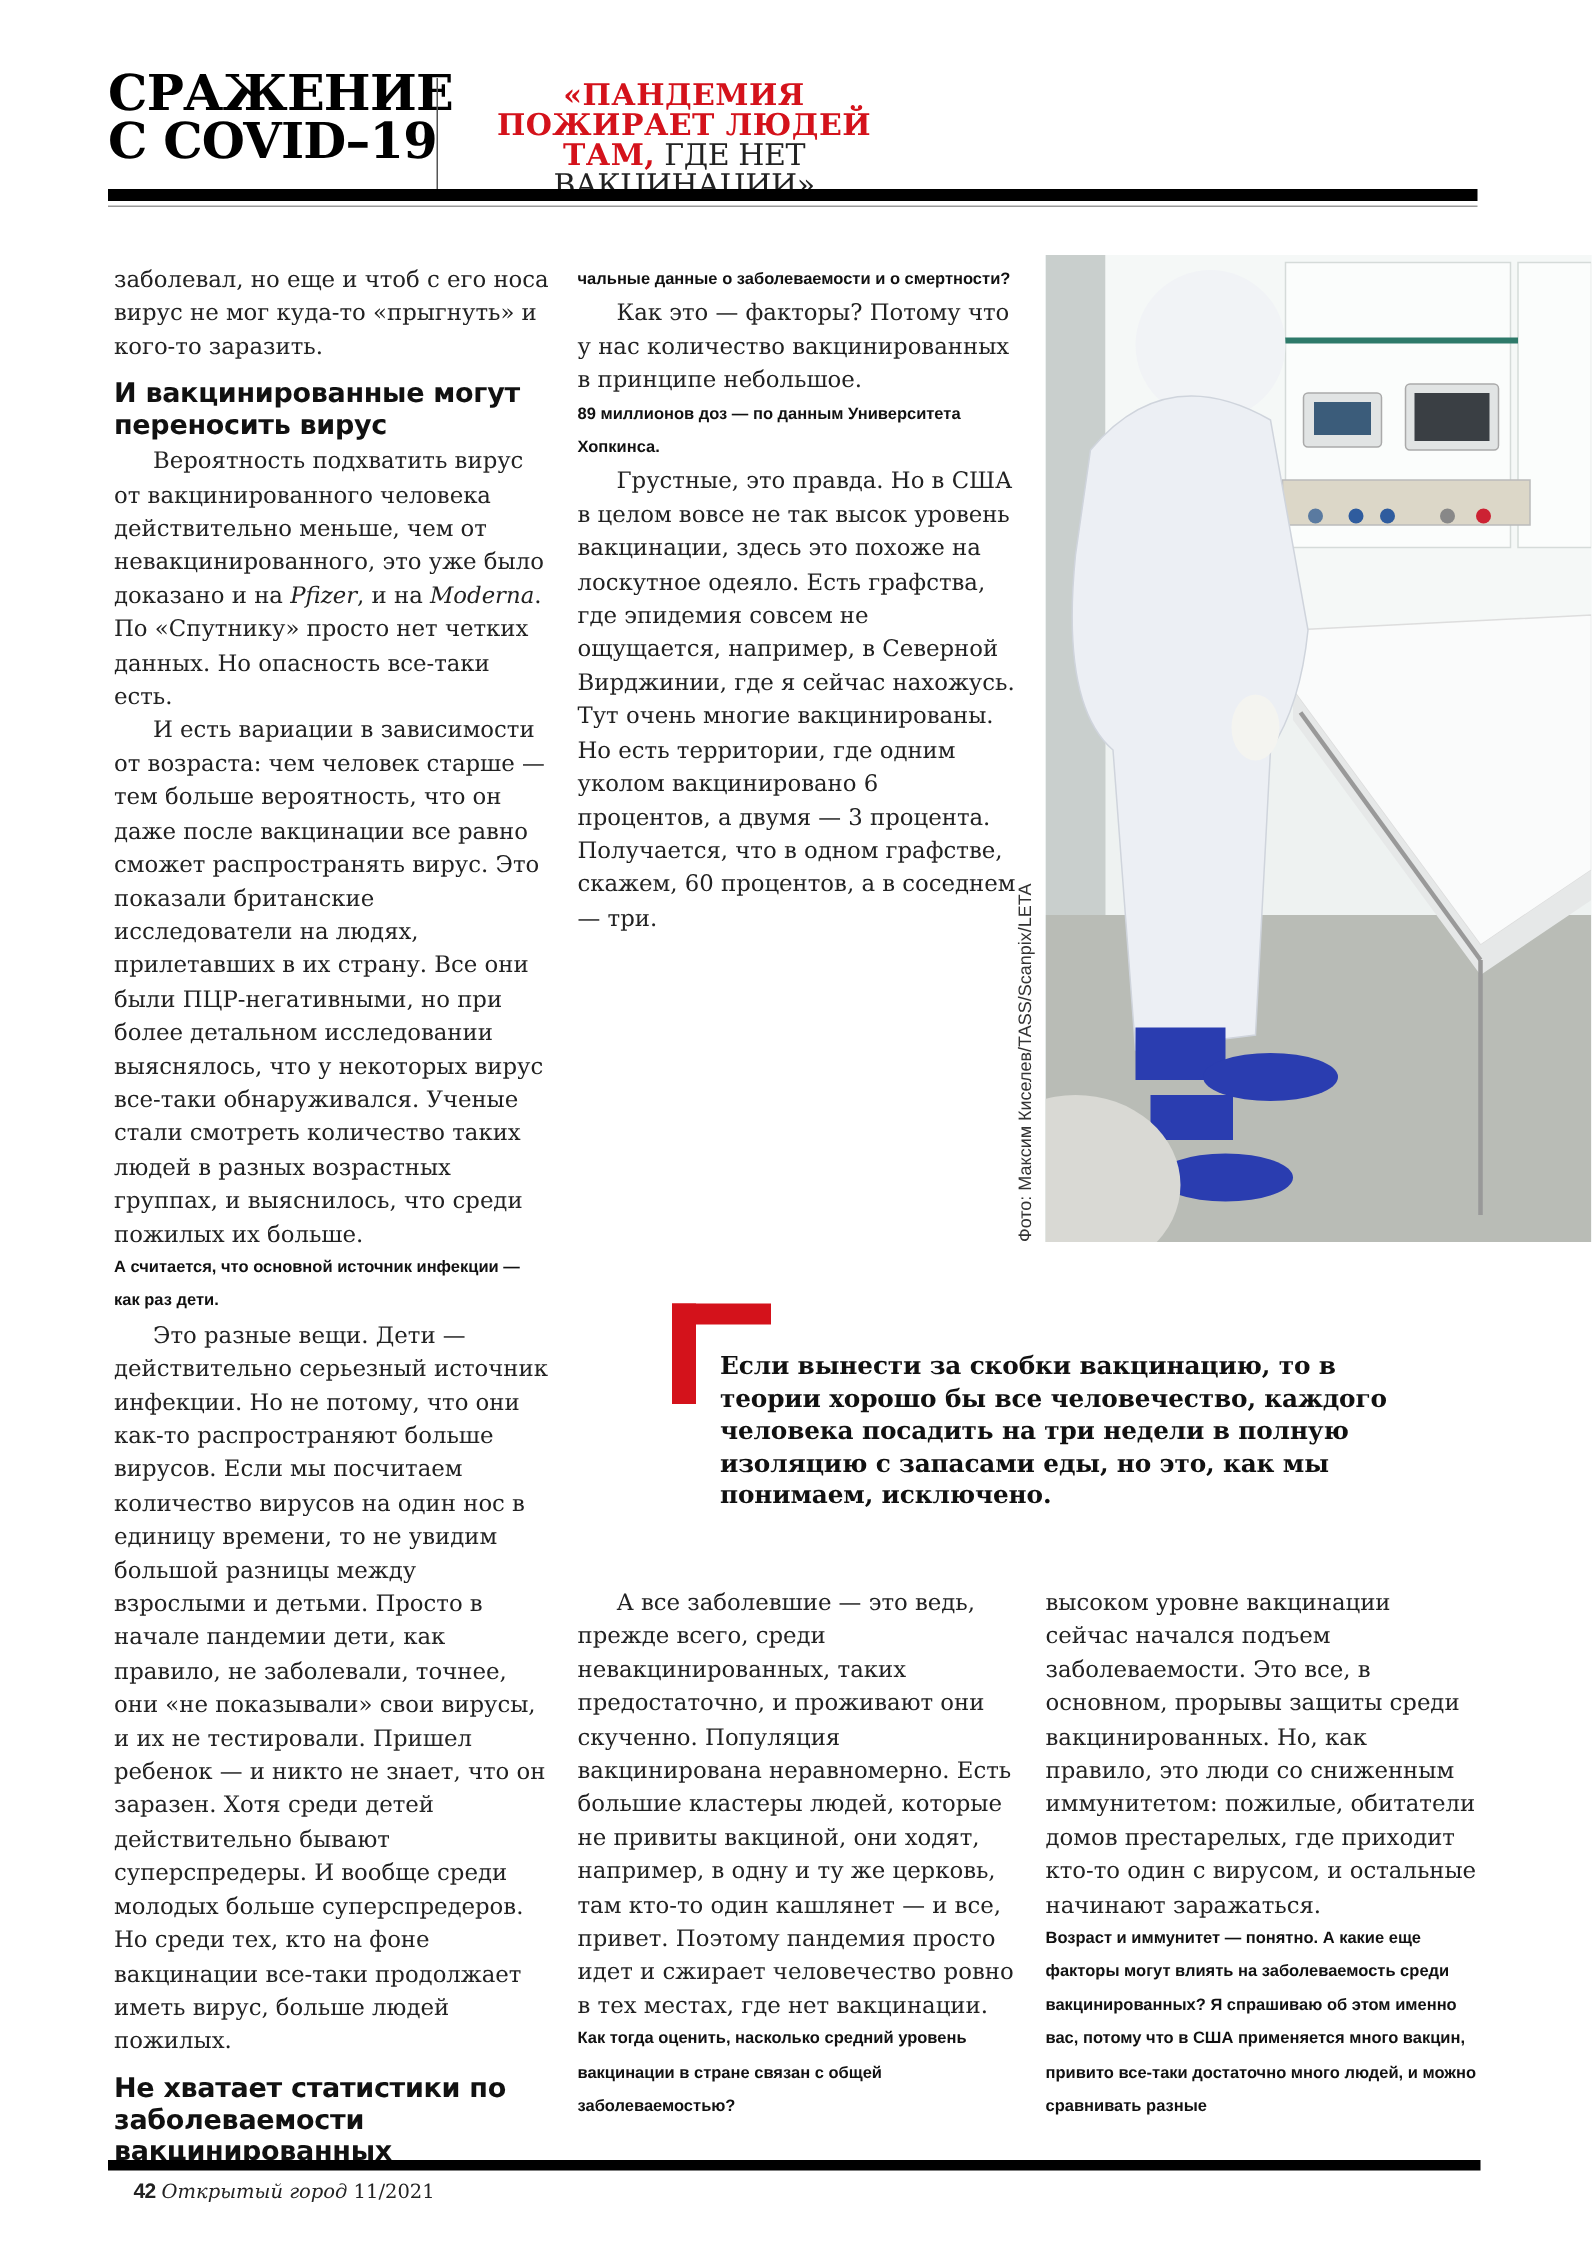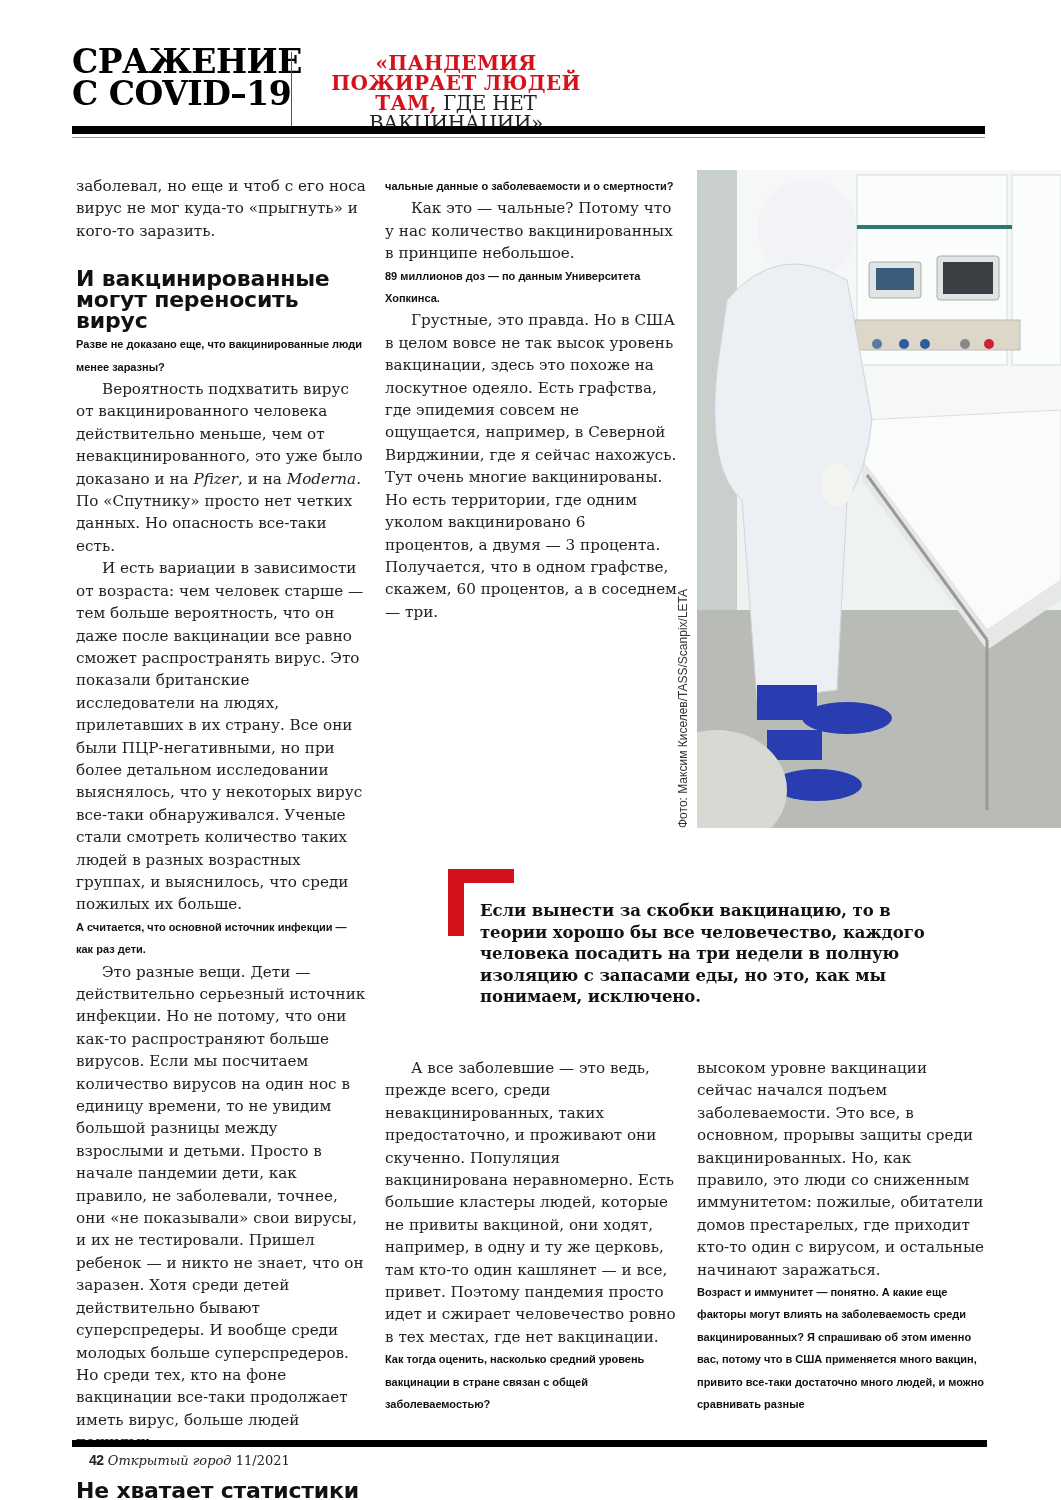--- a/index.html
+++ b/index.html
@@ -13,21 +13,21 @@
   .headline .normal { font-weight: normal; letter-spacing: -0.3px; }
 
   .hrule-top { position: absolute; left: 72px; top: 126px; width: 913px; height: 8px; background: #000; }
   .hrule-top-thin { position: absolute; left: 72px; top: 137px; width: 913px; height: 1px; background: #999; }
 
   .col { position: absolute; font-family: "DejaVu Serif", serif; font-size: 15.2px; line-height: 22.4px; color: #222; }
   .col p { margin: 0; text-align: left; }
   .col p.body { text-indent: 26px; }
   .col p.noindent { text-indent: 0; }
   .col p.q { font-family: "Liberation Sans", sans-serif; font-weight: bold; font-size: 11px; line-height: 22.4px; color: #111; }
-  .col h3 { margin: 26px 0 2px 0; font-family: "DejaVu Sans", sans-serif; font-weight: bold; font-size: 22px; line-height: 21px; color: #111; letter-spacing: -0.2px; }
+  .col h3 { margin: 10px 0 2px 0; font-family: "DejaVu Sans", sans-serif; font-weight: bold; font-size: 18px; line-height: 21px; color: #111; letter-spacing: -0.2px; }
   .col em { font-style: italic; }
 
   .col1 { left: 76px; top: 175px; width: 290px; }
   .col2 { left: 385px; top: 175px; width: 293px; }
   .col3a { left: 385px; top: 1057px; width: 298px; }
   .col3b { left: 697px; top: 1057px; width: 290px; }
 
   .photo { position: absolute; left: 697px; top: 170px; width: 364px; height: 658px; overflow: hidden; background: #e8ecec; }
   .photo svg { display: block; }
   .credit { position: absolute; left: 676px; top: 828px; transform-origin: 0 0; transform: rotate(-90deg); font-family: "Liberation Sans", sans-serif; font-size: 12px; color: #333; white-space: nowrap; }
@@ -49,32 +49,31 @@
   <div>С COVID–19</div>
 </div>
 <div class="vdivider"></div>
 <div class="headline"><span class="red">«</span><span class="red">ПАНДЕМИЯ ПОЖИРАЕТ ЛЮДЕЙ ТАМ,</span><span class="normal"> ГДЕ НЕТ ВАКЦИНАЦИИ»</span></div>
 <div class="hrule-top"></div>
 <div class="hrule-top-thin"></div>
 
 <div class="col col1">
   <p class="noindent">заболевал, но еще и чтоб с его носа вирус не мог куда-то «прыгнуть» и кого-то заразить.</p>
   <h3>И вакцинированные могут переносить вирус</h3>
-  <p class="q">Разве не доказано еще, что вакцинированные люди менее заразны?</p>
   <p class="body"><span>Вероятность подхватить вирус от вакцинированного человека действительно меньше, чем от невакцинированного, это уже было доказано и на </span><em>Pfizer</em><span>, и на </span><em>Moderna</em><span>. По «Спутнику» просто нет четких данных. Но опасность все-таки есть.</span></p>
   <p class="body">И есть вариации в зависимости от возраста: чем человек старше — тем больше вероятность, что он даже после вакцинации все равно сможет распространять вирус. Это показали британские исследователи на людях, прилетавших в их страну. Все они были ПЦР-негативными, но при более детальном исследовании выяснялось, что у некоторых вирус все-таки обнаруживался. Ученые стали смотреть количество таких людей в разных возрастных группах, и выяснилось, что среди пожилых их больше.</p>
   <p class="q">А считается, что основной источник инфекции — как раз дети.</p>
   <p class="body">Это разные вещи. Дети — действительно серьезный источник инфекции. Но не потому, что они как-то распространяют больше вирусов. Если мы посчитаем количество вирусов на один нос в единицу времени, то не увидим большой разницы между взрослыми и детьми. Просто в начале пандемии дети, как правило, не заболевали, точнее, они «не показывали» свои вирусы, и их не тестировали. Пришел ребенок — и никто не знает, что он заразен. Хотя среди детей действительно бывают суперспредеры. И вообще среди молодых больше суперспредеров. Но среди тех, кто на фоне вакцинации все-таки продолжает иметь вирус, больше людей пожилых.</p>
   <h3>Не хватает статистики по заболеваемости вакцинированных</h3>
 
 </div>
 
 <div class="col col2">
   <p class="q">чальные данные о заболеваемости и о смертности?</p>
-  <p class="body">Как это — чальные? Потому что у нас количество вакцинированных в принципе небольшое.</p>
+  <p class="body">Как это — факторы? Потому что у нас количество вакцинированных в принципе небольшое.</p>
   <p class="q">89 миллионов доз — по данным Университета Хопкинса.</p>
   <p class="body">Грустные, это правда. Но в США в целом вовсе не так высок уровень вакцинации, здесь это похоже на лоскутное одеяло. Есть графства, где эпидемия совсем не ощущается, например, в Северной Вирджинии, где я сейчас нахожусь. Тут очень многие вакцинированы. Но есть территории, где одним уколом вакцинировано 6 процентов, а двумя — 3 процента. Получается, что в одном графстве, скажем, 60 процентов, а в соседнем — три.</p>
 </div>
 
 <div class="photo" title="Медик в защитном костюме у больничной койки">
   <svg width="364" height="658" viewBox="0 0 364 658">
     <rect x="0" y="0" width="364" height="658" fill="#eef2f1"></rect>
     <rect x="0" y="0" width="40" height="658" fill="#c9cfcd"></rect>
     <rect x="40" y="0" width="324" height="250" fill="#f5f8f7"></rect>
     <rect x="160" y="5" width="150" height="190" fill="#fbfdfc" stroke="#d5dbd9"></rect>

